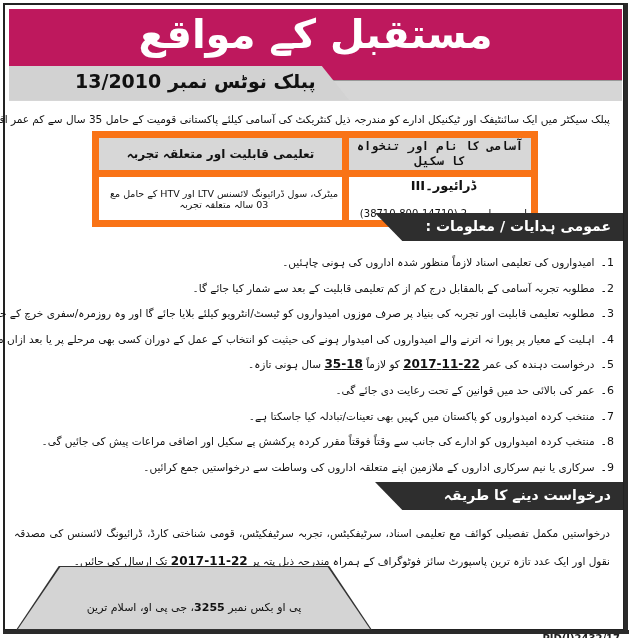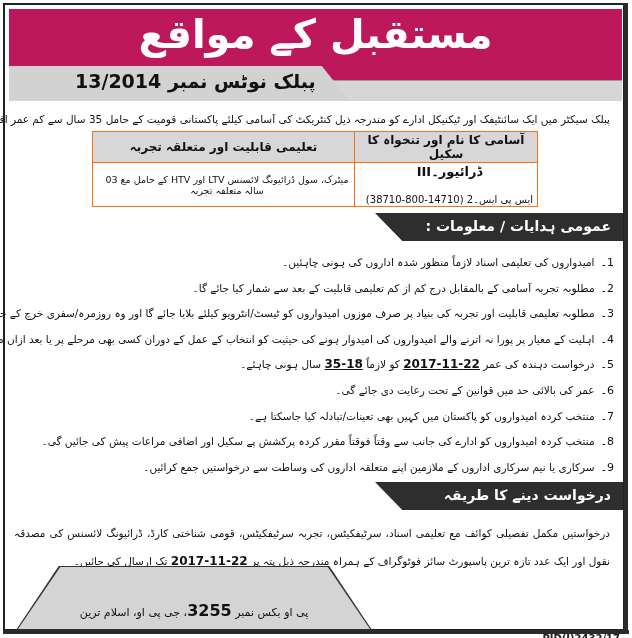--- a/index.html
+++ b/index.html
@@ -11,23 +11,23 @@
   .banner { position:absolute; left:9px; top:9px; width:613px; height:90px; background:#be185d; }
   .banner-title { position:absolute; left:0; right:0; top:2px; text-align:center; color:#fff; font-family:"DejaVu Sans", sans-serif; font-weight:bold; font-size:40px; letter-spacing:6px; direction:rtl; }
   .ribbon { position:absolute; left:9px; top:66px; width:613px; height:34px; }
   .ribbon-grey { position:absolute; left:0; top:14px; width:613px; height:20px; background:#d6d6d6; border-top:1px solid #999; }
   .ribbon-tab { position:absolute; left:0; top:0; width:340px; height:34px; background:#d2d2d2; clip-path:polygon(0 0, 92% 0, 100% 100%, 0 100%); }
   .ribbon-text { position:absolute; left:66px; top:4px; font-weight:bold; font-size:19px; direction:rtl; color:#111; }
 
   .intro { position:absolute; right:22px; top:113px; font-size:10.5px; direction:rtl; white-space:nowrap; }
 
   table.posts { position:absolute; left:92px; top:131px; width:446px; border-collapse:collapse; direction:rtl; }
-  table.posts td, table.posts th { border:1px solid #f97316; text-align:center; }
+  table.posts td, table.posts th { border:7px solid #f97316; text-align:center; }
   table.posts th { background:#d7d7d7; font-size:12px; font-weight:bold; height:22px; }
-  table.posts th.c1 { width:180px; }
+  table.posts th.c1 { width:180px;font-family:Liberation Mono, monospace; }
   table.posts td { height:38px; vertical-align:middle;padding-left:8px; }
   .post-name { font-weight:bold; font-size:13px; display:block; }
   .post-scale { font-size:10px; display:block; margin-top:15px; }
   .post-qual { font-size:9.5px; }
 
   .section-head { position:absolute; right:9px; height:28px; background:#2e2e2e; clip-path:polygon(0 0, 100% 0, 100% 100%, 11% 100%); }
   .section-text { position:absolute; right:12px; top:5px; color:#fff; font-weight:bold; font-size:14px; direction:rtl; white-space:nowrap; }
   .sh1 { top:213px; width:248px; }
   .sh2 { top:482px; width:248px; }
 
@@ -36,37 +36,37 @@
   .num { font-size:11px; margin-left:6px; }
   .u { text-decoration:underline; font-weight:bold; font-size:12px; }
 
   .method { position:absolute; right:22px; top:519px; width:596px; direction:rtl; font-size:10.5px; line-height:28px; text-align:justify; }
   .bold-date { font-weight:bold; font-size:12px; }
 
   .office-box { position:absolute; left:18px; top:567px; width:352px; height:62px; background:#d4d4d4; clip-path:polygon(12% 0, 88% 0, 100% 100%, 0 100%); }
   .office-border { position:absolute; left:16px; top:566px; width:356px; height:64px; background:#333; clip-path:polygon(12% 0, 88% 0, 100% 100%, 0 100%); }
   .office-title { position:absolute; left:0; right:0; top:9px; text-align:center; font-weight:bold; font-size:15px; direction:rtl; }
   .office-addr { position:absolute; left:0; right:0; top:34px; text-align:center; font-size:11px; direction:rtl; }
-  .office-addr b { font-size:16px; }
+  .office-addr b { font-size:11px; }
   .pid { position:absolute; right:12px; top:612px; font-size:10px; font-weight:bold; color:#222;margin-top:21px; }
 </style>
 </head>
 <body>
 
 <div class="frame"></div>
 <div class="frame-right"></div>
 <div class="frame-bottom"></div>
 
 <div class="banner">
   <div class="banner-title">مستقبل کے مواقع</div>
 </div>
 <div class="ribbon">
   <div class="ribbon-grey"></div>
   <div class="ribbon-tab">
-    <div class="ribbon-text">پبلک نوٹس نمبر 13/2014</div>
+    <div class="ribbon-text">پبلک نوٹس نمبر 13/2010</div>
   </div>
 </div>
 
 <div class="intro">پبلک سیکٹر میں ایک سائنٹیفک اور ٹیکنیکل ادارے کو مندرجہ ذیل کنٹریکٹ کی آسامی کیلئے پاکستانی قومیت کے حامل 35 سال سے کم عمر افراد سے درخواستیں مطلوب ہیں۔</div>
 
 <table class="posts">
   <tbody>
       <tr>
     <th class="c1">آسامی کا نام اور تنخواہ کا سکیل</th>
     <th>تعلیمی قابلیت اور متعلقہ تجربہ</th>
@@ -83,21 +83,21 @@
 
 <div class="section-head sh1">
   <div class="section-text">عمومی ہدایات / معلومات :</div>
 </div>
 
 <ol class="rules">
   <li><span class="num">1۔</span><span>امیدواروں کی تعلیمی اسناد لازماً منظور شدہ اداروں کی ہونی چاہئیں۔</span></li>
   <li><span class="num">2۔</span><span>مطلوبہ تجربہ آسامی کے بالمقابل درج کم از کم تعلیمی قابلیت کے بعد سے شمار کیا جائے گا۔</span></li>
   <li><span class="num">3۔</span><span>مطلوبہ تعلیمی قابلیت اور تجربہ کی بنیاد پر صرف موزوں امیدواروں کو ٹیسٹ/انٹرویو کیلئے بلایا جائے گا اور وہ روزمرہ/سفری خرچ کے حقدار نہیں ہوں گے۔</span></li>
   <li><span class="num">4۔</span><span>اہلیت کے معیار پر پورا نہ اترنے والے امیدواروں کی امیدوار ہونے کی حیثیت کو انتخاب کے عمل کے دوران کسی بھی مرحلے پر یا بعد ازاں منسوخ کیا جاسکتا ہے۔</span></li>
-  <li><span class="num">5۔</span><span>درخواست دہندہ کی عمر</span> <span class="u">22-11-2017</span> <span>کو لازماً</span> <span class="u">18-35</span> <span>سال ہونی چاہئے۔</span></li>
+  <li><span class="num">5۔</span><span>درخواست دہندہ کی عمر</span> <span class="u">22-11-2017</span> <span>کو لازماً</span> <span class="u">18-35</span> <span>سال ہونی تازہ۔</span></li>
   <li><span class="num">6۔</span><span>عمر کی بالائی حد میں قوانین کے تحت رعایت دی جائے گی۔</span></li>
   <li><span class="num">7۔</span><span>منتخب کردہ امیدواروں کو پاکستان میں کہیں بھی تعینات/تبادلہ کیا جاسکتا ہے۔</span></li>
   <li><span class="num">8۔</span><span>منتخب کردہ امیدواروں کو ادارے کی جانب سے وقتاً فوقتاً مقرر کردہ پرکشش پے سکیل اور اضافی مراعات پیش کی جائیں گی۔</span></li>
   <li><span class="num">9۔</span><span>سرکاری یا نیم سرکاری اداروں کے ملازمین اپنے متعلقہ اداروں کی وساطت سے درخواستیں جمع کرائیں۔</span></li>
 </ol>
 
 <div class="section-head sh2">
   <div class="section-text">درخواست دینے کا طریقہ</div>
 </div>
 

